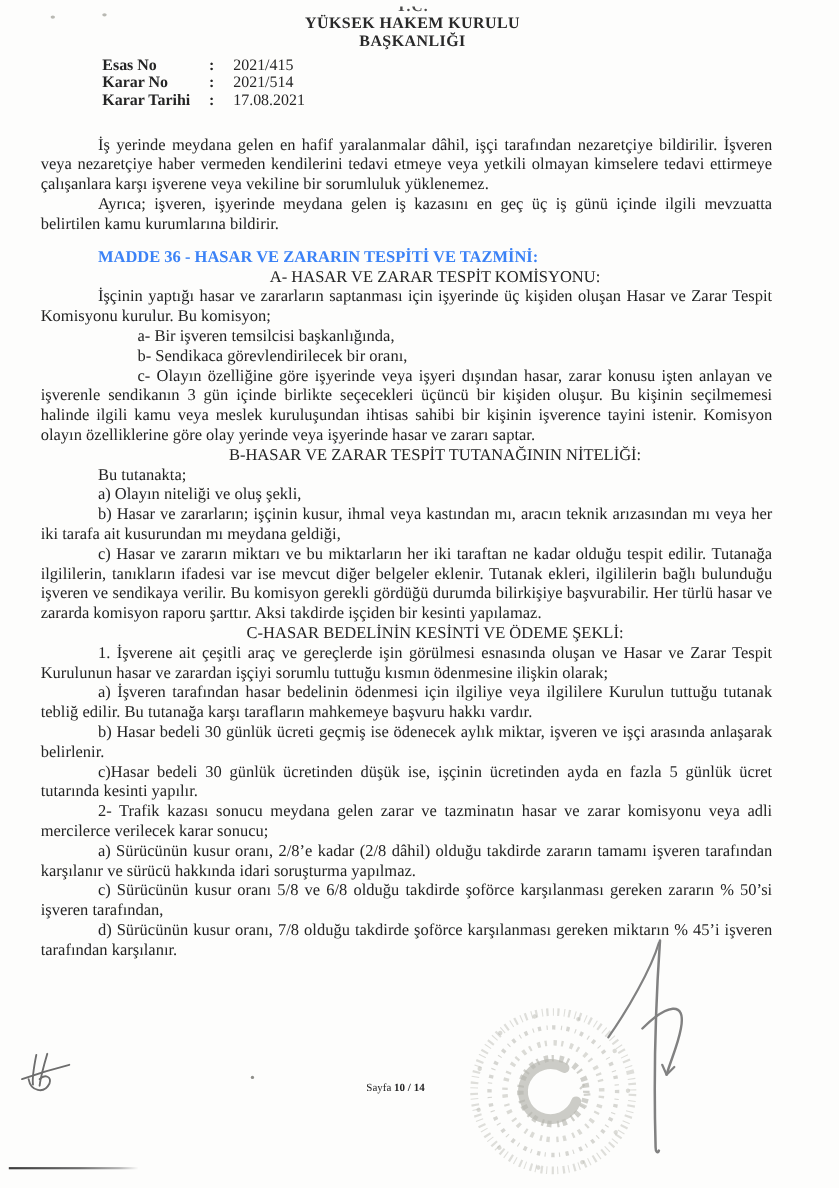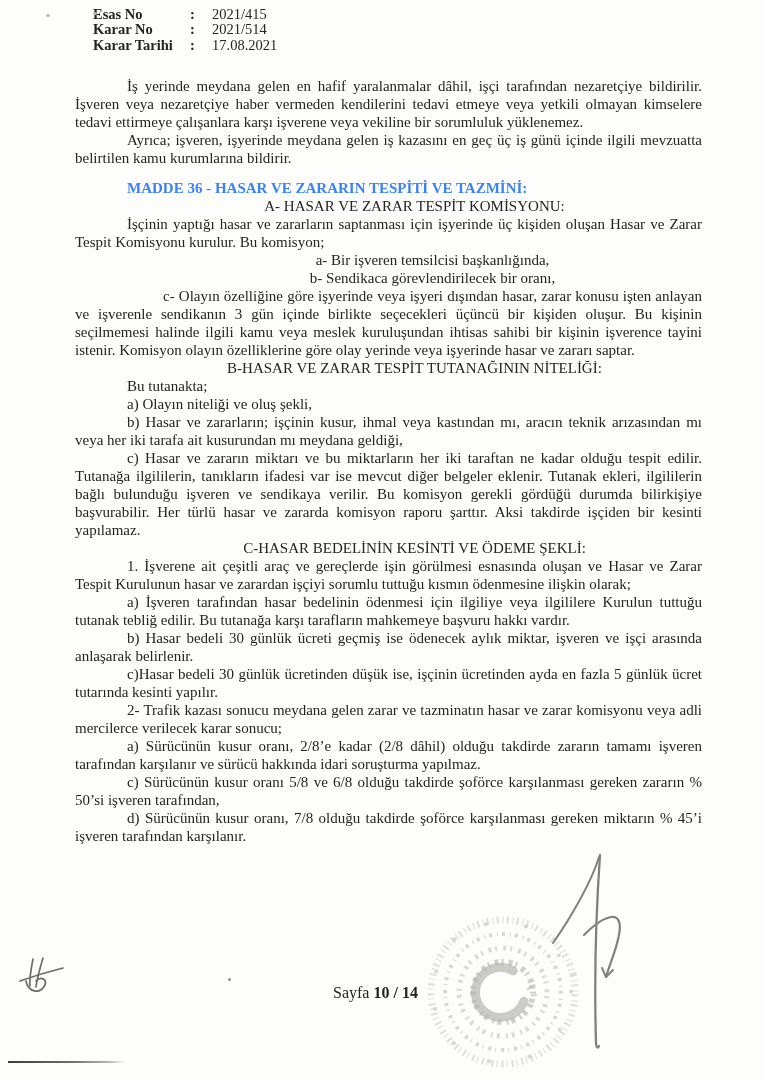--- a/index.html
+++ b/index.html
@@ -21,32 +21,32 @@
 
   
   .meta-block{margin:7px 0 0 93px;font-size:14.5px;line-height:15.4px;}
   .meta-row{display:flex;}
   .meta-label{width:97px;font-weight:bold;}
   .meta-sep{width:22px;font-weight:bold;text-align:left;}
   .meta-value{}
 
   
   .doc-body{
-    margin:24px 61px 0 75px;
+    margin:24px 61px 0 37px;
     font-size:15px;line-height:18px;
     text-align:justify;text-justify:inter-word;
   }
   .para{margin:0;text-indent:52px;}
   .para.heading{text-align:center;}
   .para.heading-bold{font-weight:bold;text-align:left;margin-top:12px;color:#3b82f6;}
-  .para.list-item{text-indent:88px;text-align:center;}
+  .para.list-item{text-indent:88px;text-align:left;}
   .para.deep{text-indent:88px;}
 
   
-  .footer{position:absolute;top:984px;left:333px;font-size:16px;color:#242424;}
+  .footer{position:absolute;top:984px;left:333px;font-size:10px;color:#242424;}
   .footer .page-num{font-weight:bold;}
 
   
   .artifact{position:absolute;pointer-events:none;}
   .stamp{left:423px;top:912px;width:160px;height:160px;opacity:.62;filter:blur(.3px);}
   .signature{left:540px;top:843px;width:100px;height:215px;opacity:.78;}
   .paraph{left:16px;top:953px;width:52px;height:52px;opacity:.8;}
   .bottom-line{
     left:8px;top:1061px;width:118px;height:2px;
     background:linear-gradient(to right,#3c3c3c 0%,#6f6f6f 55%,#b5b5b5 85%,transparent 100%);
@@ -54,20 +54,25 @@
   .speck{width:4px;height:3px;border-radius:50%;background:#b9b9b3;}
   .speck.s1{left:46px;top:14px;}
   .speck.s2{left:93px;top:12px;}
   .speck.s3{left:228px;top:978px;width:3px;height:3px;background:#8f8f8a;}
 </style>
 </head>
 <body>
 
 <div class="page">
 
+  <div class="doc-header">
+    <div class="tc-line">T.C.</div>
+    <div class="org-line">YÜKSEK HAKEM KURULU</div>
+    <div class="org-line">BAŞKANLIĞI</div>
+  </div>
 
   <div class="meta-block" id="meta-block">
       <div class="meta-row">
         <span class="meta-label">Esas No</span>
         <span class="meta-sep">:</span>
         <span class="meta-value">2021/415</span>
       </div>
       <div class="meta-row">
         <span class="meta-label">Karar No</span>
         <span class="meta-sep">:</span>

